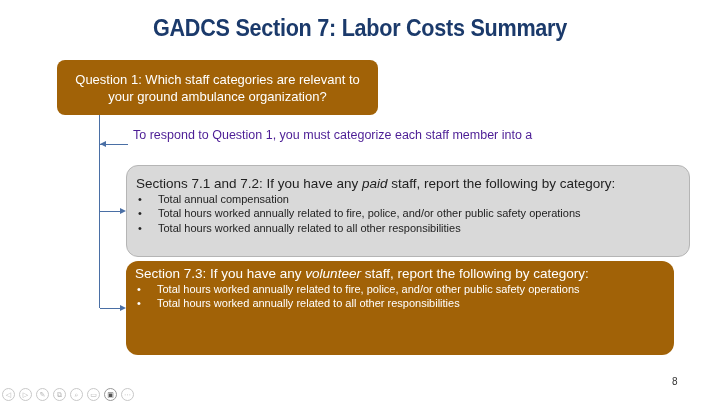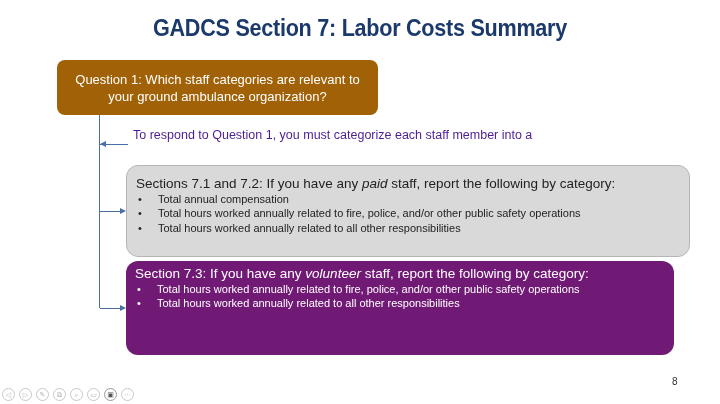--- a/index.html
+++ b/index.html
@@ -34,21 +34,21 @@
       position: absolute; left: 133px; top: 127px; 
       font-size: 12.5px; line-height: 16px; color: #4c1d95;
     }
     .graybox {
       position: absolute; left: 126px; top: 165px; width: 564px; height: 92px;
       background: #d9d9d9; border: 1px solid #b5b5b5; border-radius: 12px; box-sizing: border-box;
       padding: 9px 0 12px 9px; color: #222;
     }
     .bluebox {
       position: absolute; left: 126px; top: 261px; width: 548px; height: 94px;
-      background: #701a75; border-radius: 12px; box-sizing: border-box;
+      background: #a16207; border-radius: 12px; box-sizing: border-box;
       padding: 4px 0 0 9px; color: #fff;
     }
     .box-head { font-size: 13.5px; line-height: 17px; }
     .box-head i { font-style: italic; }
     ul { list-style: none; margin: 0; padding: 0; }
     li { font-size: 11px; line-height: 14.4px; position: relative; padding-left: 22px; }
     li::before { content: "•"; position: absolute; left: 2px; }
     .pagenum { position: absolute; left: 672px; top: 376px; font-size: 10px; color: #333; }
     .ctrls { position: absolute; left: 2px; top: 388px; display: flex; gap: 4px; }
     .ctrl {

